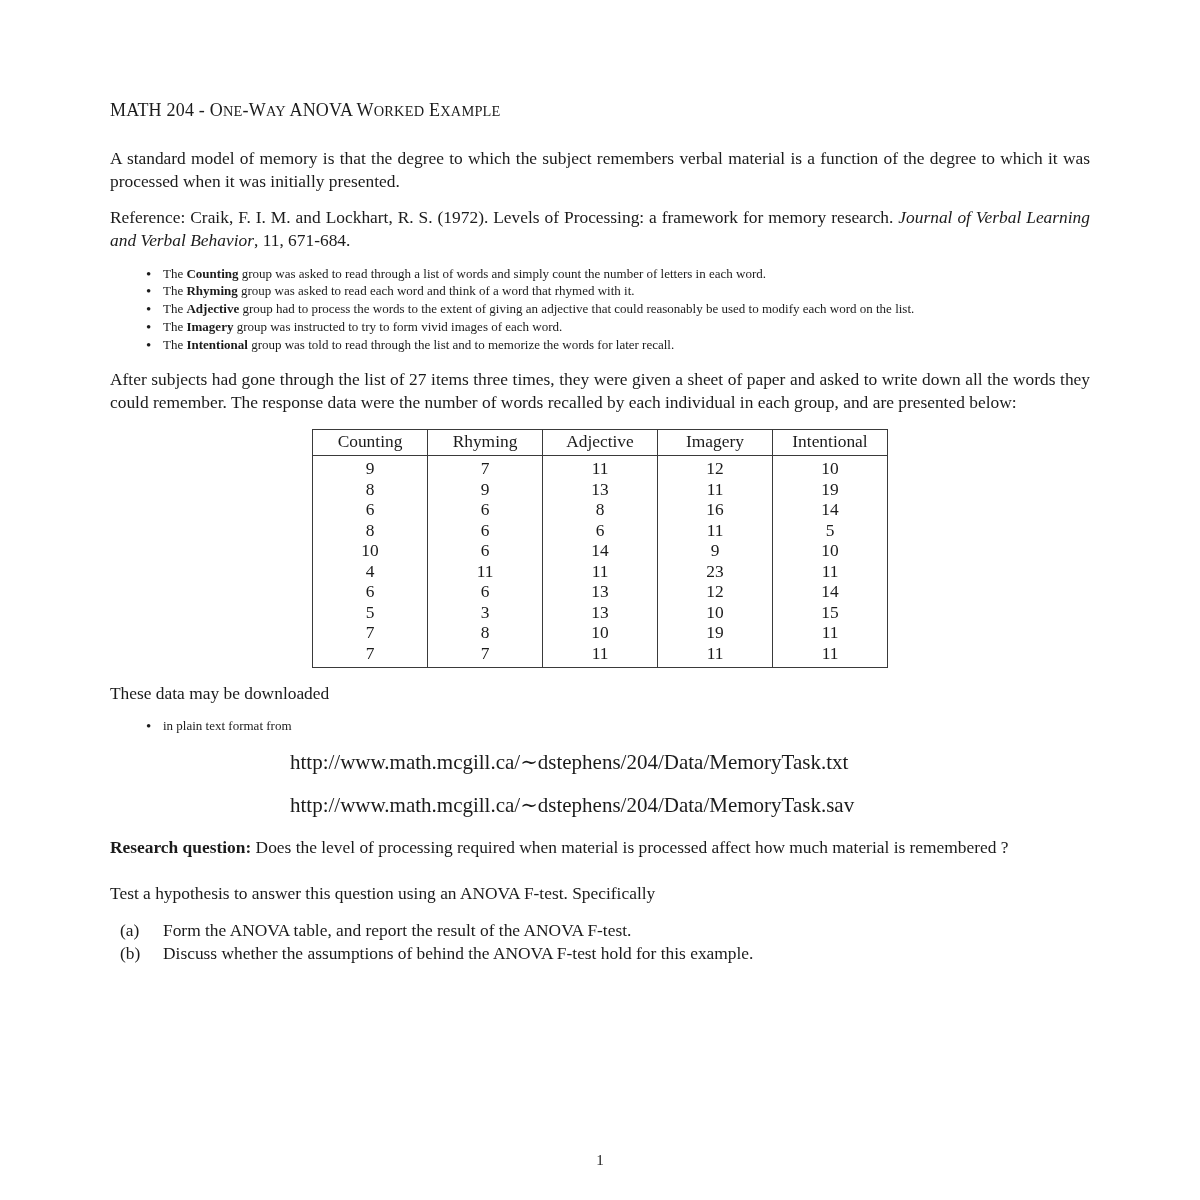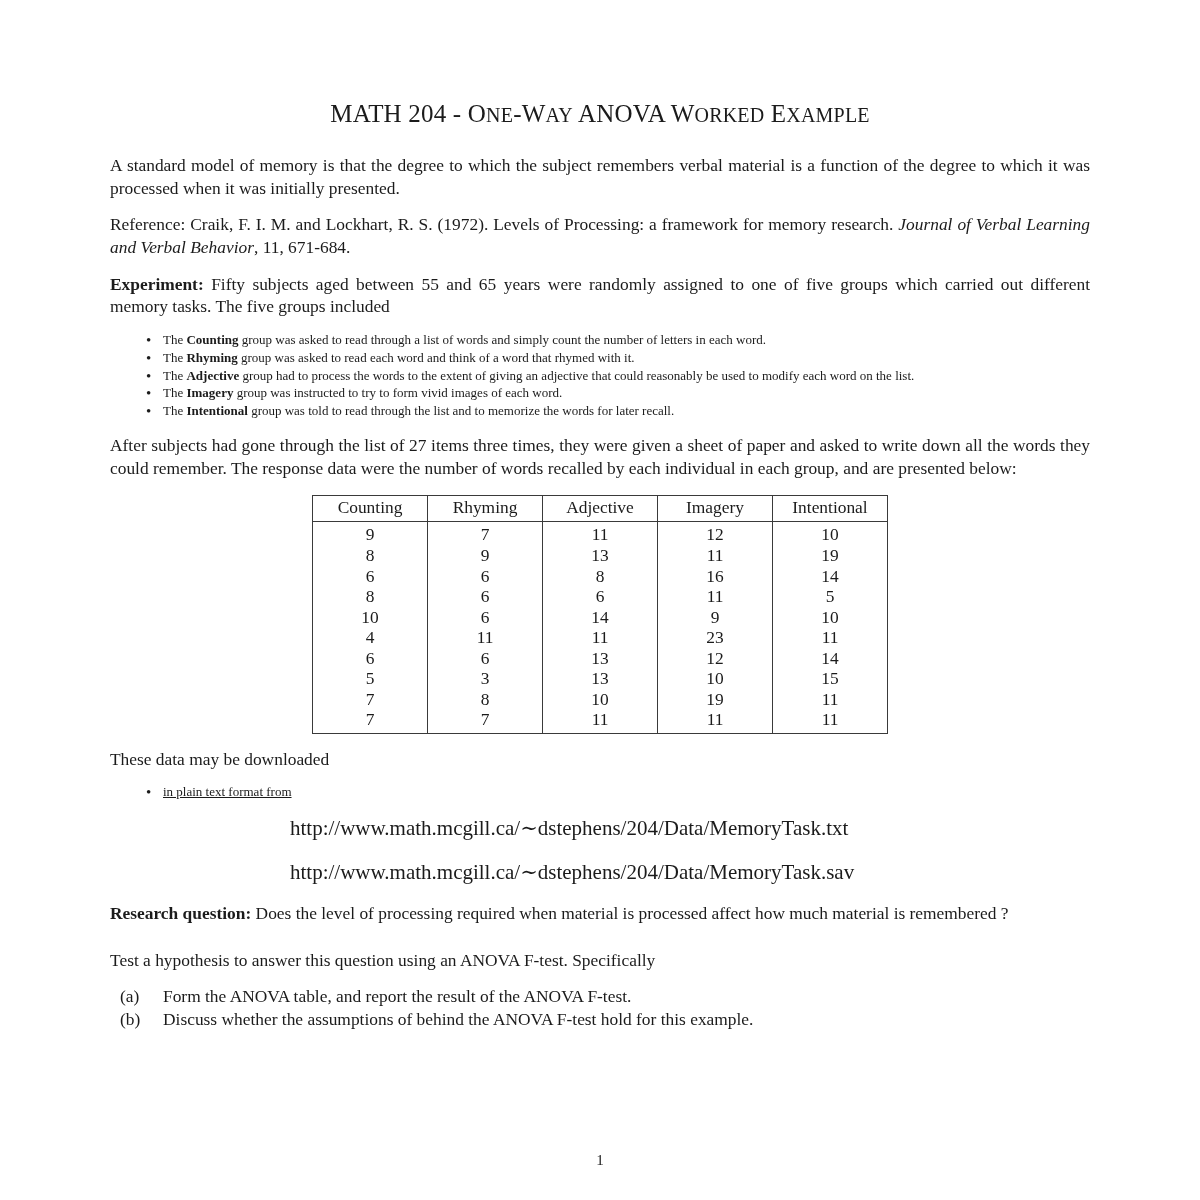--- a/index.html
+++ b/index.html
@@ -23,22 +23,22 @@
   }
   .content {
     position: absolute;
     left: 110px;
     top: 100px;
     width: 980px;
   }
 
   
   .doc-title {
-    text-align: center;
-    font-size: 25px;
+    text-align: left;
+    font-size: 18px;
     letter-spacing: 0.2px;
     margin: 0 0 26px 0;
     font-weight: normal;
     white-space: nowrap;
   }
   .sc { font-size: 0.80em; }
 
   
   p.para {
     margin: 0 0 14px 0;
@@ -68,21 +68,21 @@
   ul.bullets > li::before {
     content: "\2022";
     position: absolute;
     left: 36px;
     top: -1px;
     font-size: 15px;
   }
   ul.bullets.group-list { margin: 14px 0 14px 0; }
 
   ul.dl-list { margin: 8px 0 0 0; }
-  ul.dl-list > li { margin-bottom: 0; text-decoration: underline; }
+  ul.dl-list > li { margin-bottom: 0; }
 
   
   .url-line {
     font-size: 21px;
     line-height: 1.30;
     padding-left: 180px;
     margin: 14px 0 16px 0;
     white-space: nowrap;
   }
 
@@ -155,21 +155,20 @@
 
 <div class="page">
   <div class="content">
 
     <h1 class="doc-title"><span>MATH 204 - O</span><span class="sc">NE</span><span>-W</span><span class="sc">AY</span><span> ANOVA W</span><span class="sc">ORKED</span><span> E</span><span class="sc">XAMPLE</span></h1>
 
     <p class="para"><span>A standard model of memory is that the degree to which the subject remembers verbal material is a function of the degree to which it was processed when it was initially presented.</span></p>
 
     <p class="para"><span>Reference: Craik, F. I. M. and Lockhart, R. S. (1972). Levels of Processing: a framework for memory research. </span><span class="ital">Journal of Verbal Learning and Verbal Behavior</span><span>, 11, 671-684.</span></p>
 
-    <p class="para tight"><span class="bold">Experiment:</span><span> Fifty subjects aged between 55 and 65 years were randomly assigned to one of five groups which carried out different memory tasks. The five groups included</span></p>
 
     <ul class="bullets group-list">
       <li><span>The </span><span class="bold">Counting</span><span> group was asked to read through a list of words and simply count the number of letters in each word.</span></li>
       <li><span>The </span><span class="bold">Rhyming</span><span> group was asked to read each word and think of a word that rhymed with it.</span></li>
       <li><span>The </span><span class="bold">Adjective</span><span> group had to process the words to the extent of giving an adjective that could reasonably be used to modify each word on the list.</span></li>
       <li><span>The </span><span class="bold">Imagery</span><span> group was instructed to try to form vivid images of each word.</span></li>
       <li><span>The </span><span class="bold">Intentional</span><span> group was told to read through the list and to memorize the words for later recall.</span></li>
     </ul>
 
     <p class="para"><span>After subjects had gone through the list of 27 items three times, they were given a sheet of paper and asked to write down all the words they could remember. The response data were the number of words recalled by each individual in each group, and are presented below:</span></p>

